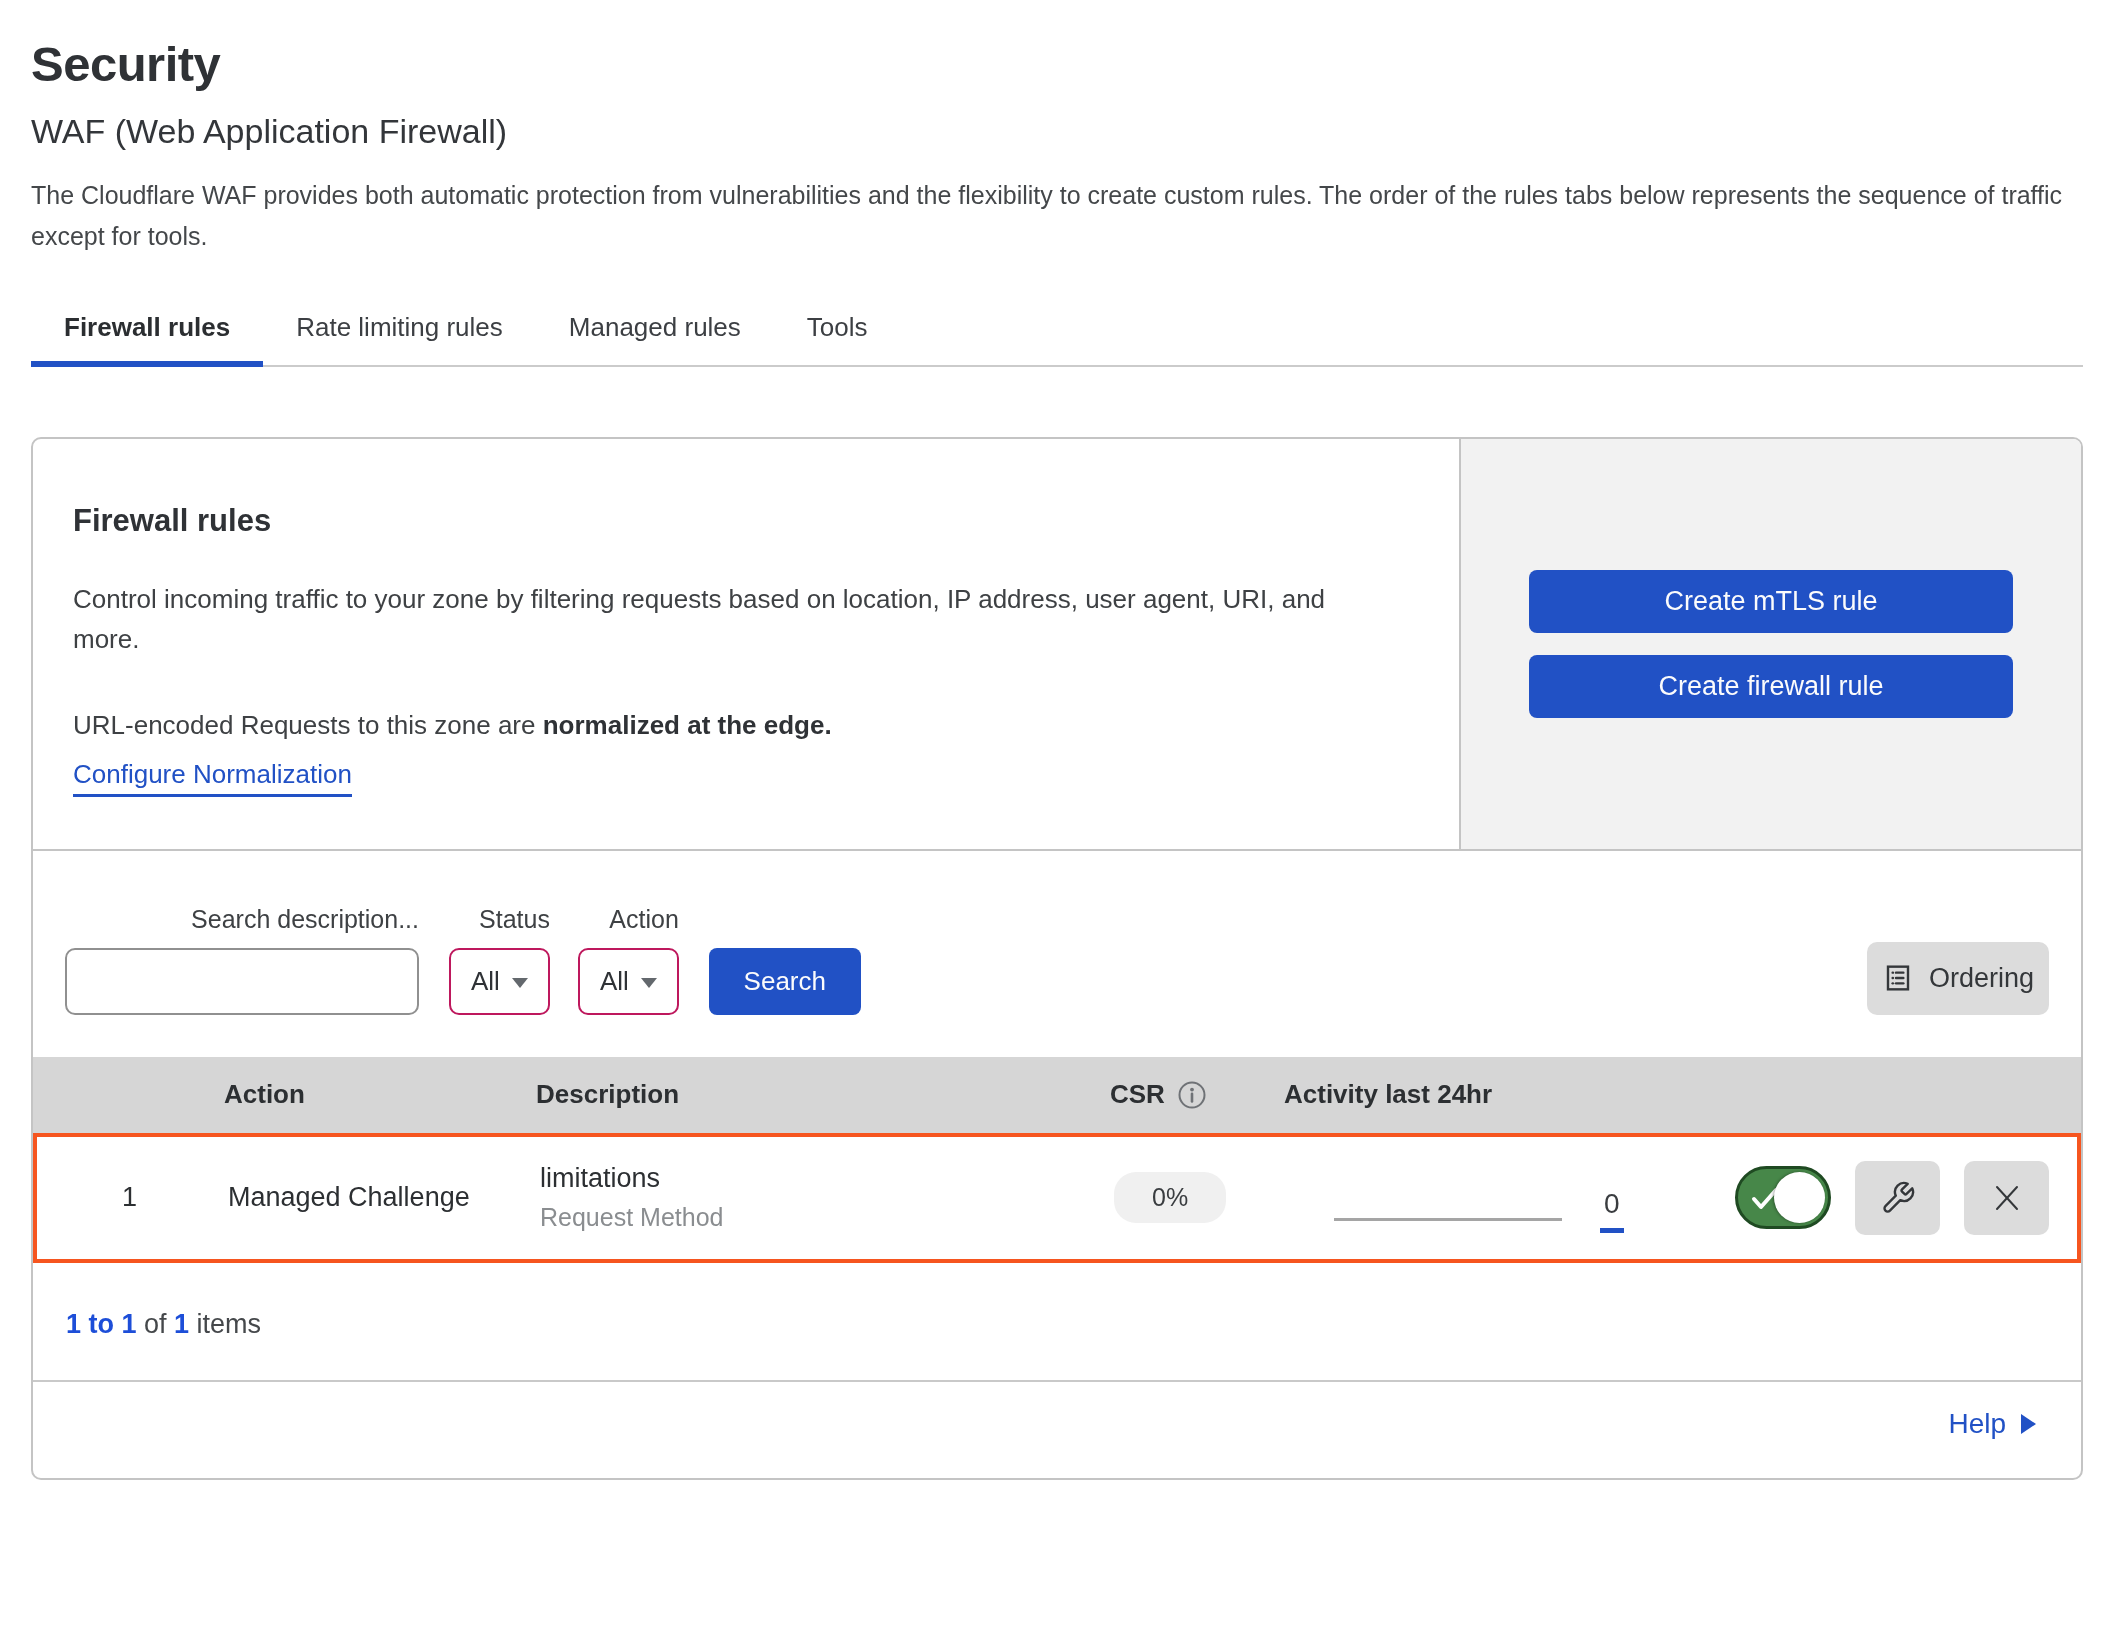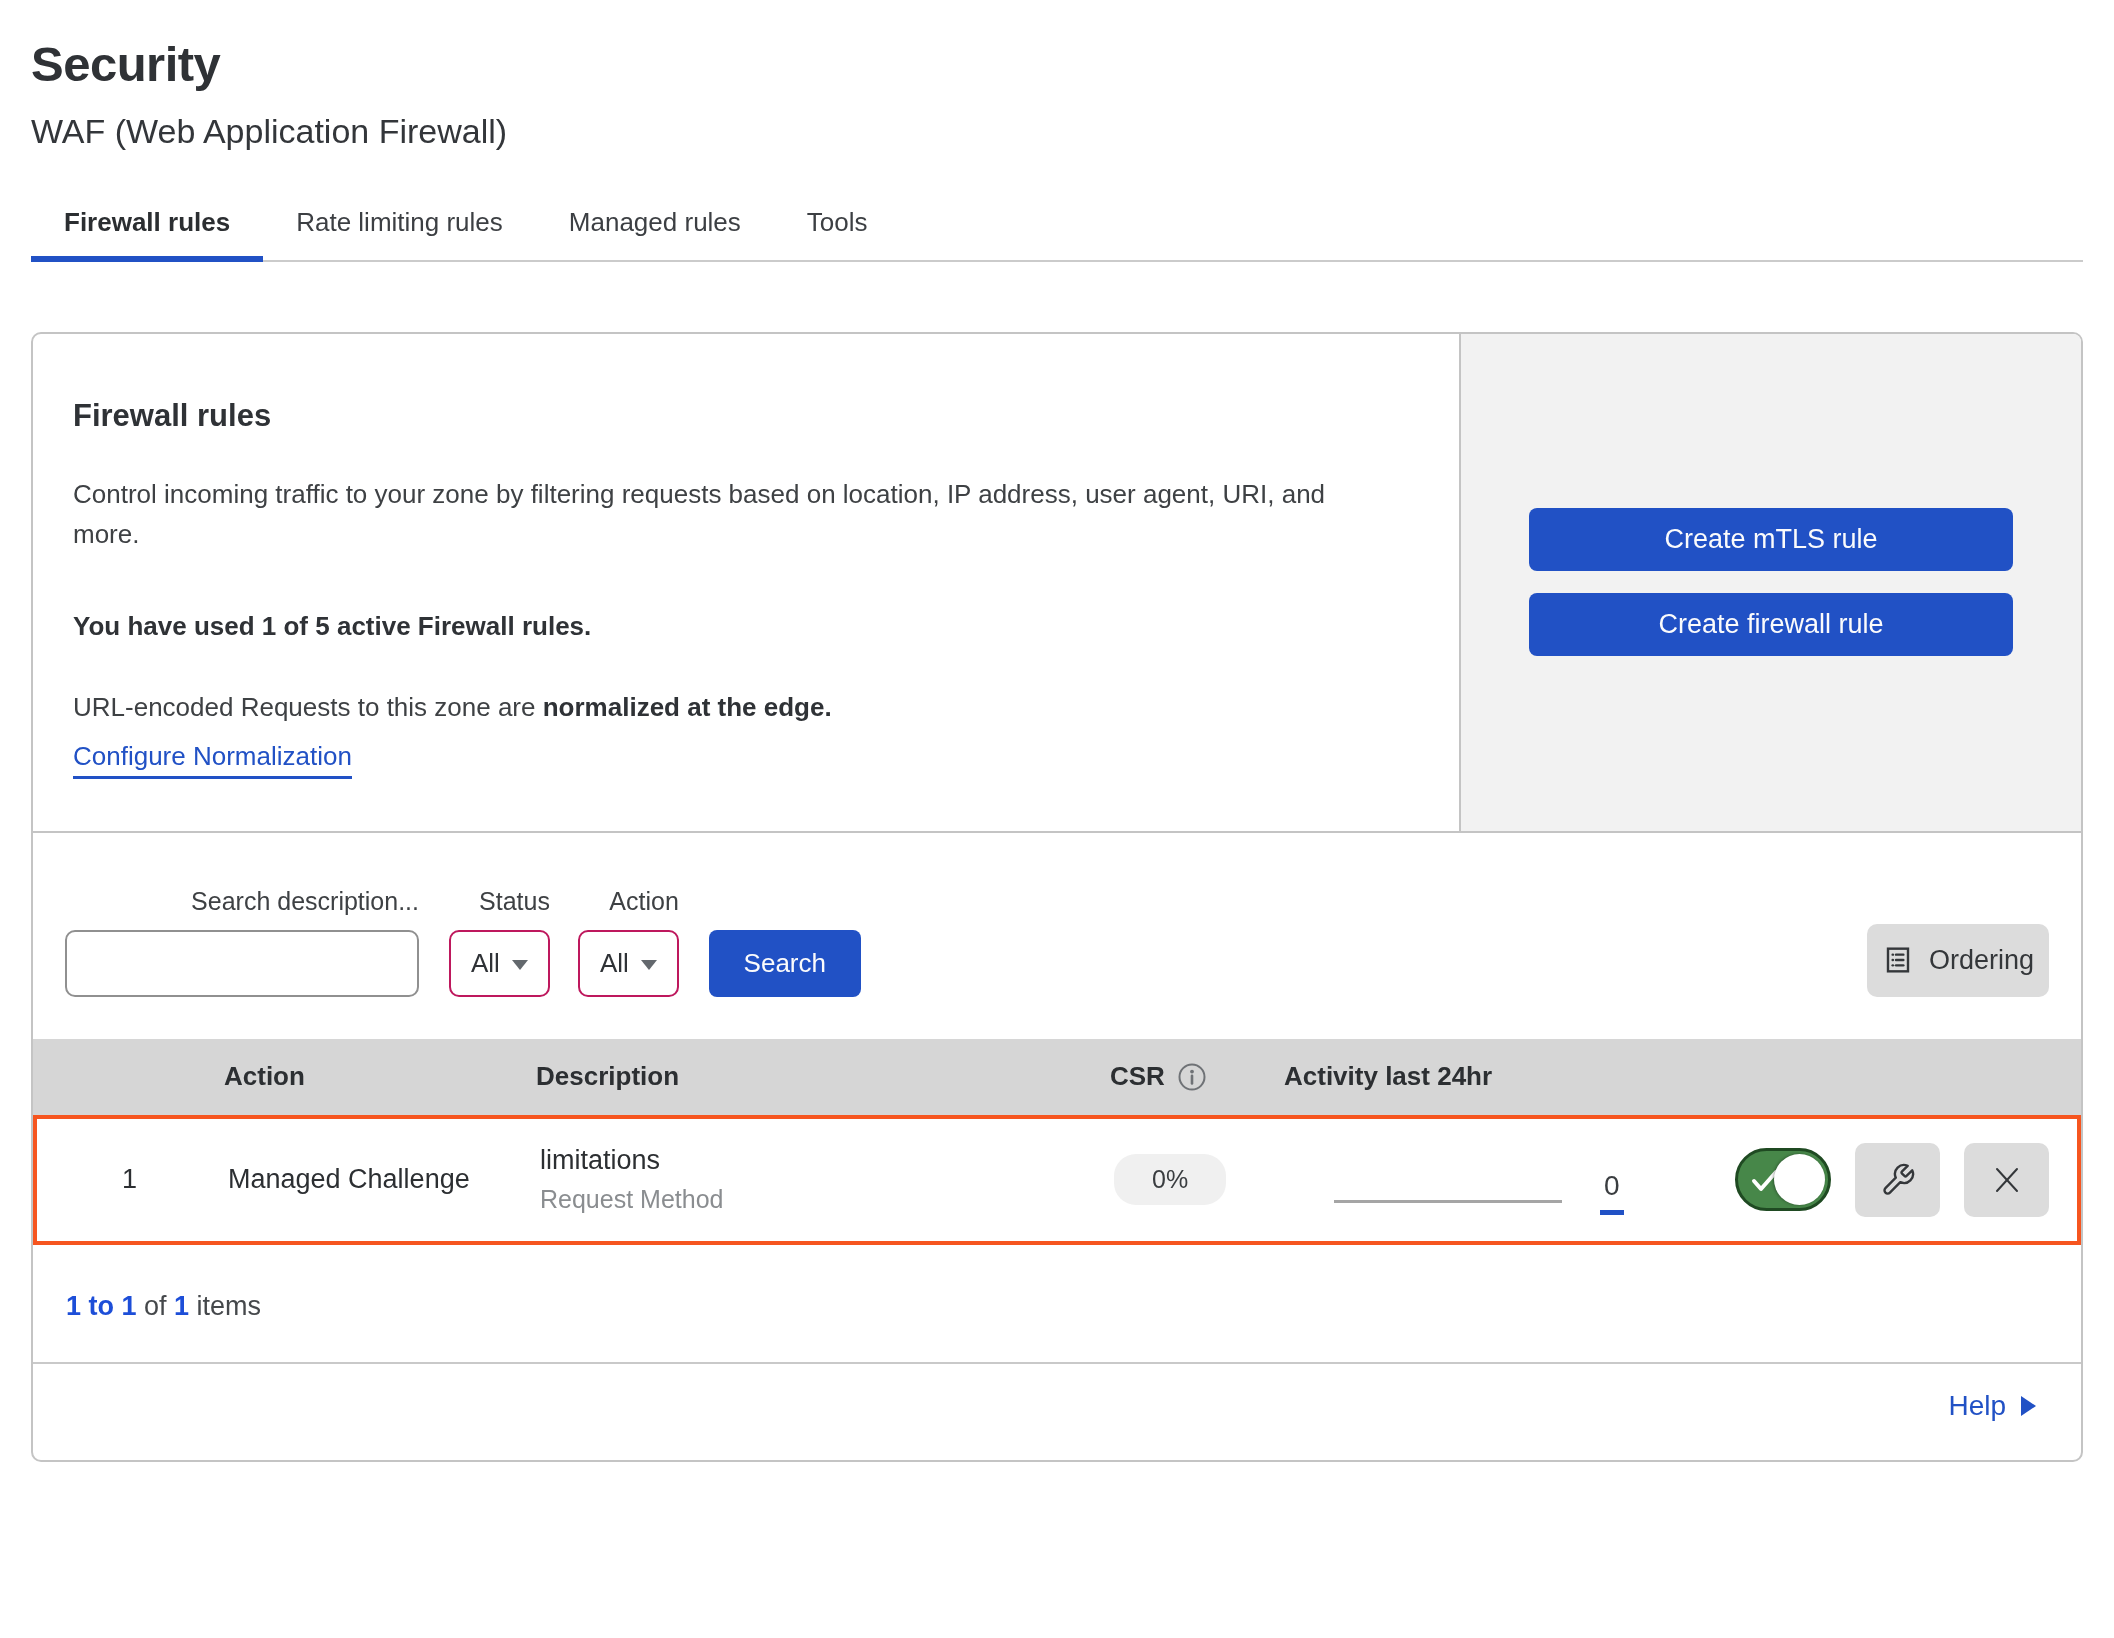--- a/index.html
+++ b/index.html
@@ -240,35 +240,35 @@
     display: inline-flex; align-items: center; gap: 14px;
   }
 </style>
 </head>
 <body>
 
 <div class="page">
 
   <h1 class="page-title">Security</h1>
   <h2 class="page-subtitle">WAF (Web Application Firewall)</h2>
+  <p class="page-desc">The Cloudflare WAF provides both automatic protection from vulnerabilities and the flexibility to create custom rules. The order of the rules tabs below represents the sequence of traffic except for tools.</p>
 
   <div class="tabs">
     <div class="tab active">Firewall rules</div>
     <div class="tab">Rate limiting rules</div>
     <div class="tab">Managed rules</div>
     <div class="tab">Tools</div>
   </div>
 
   <div class="card">
 
     <div class="card-top">
       <div class="card-top-left">
         <h3 class="panel-heading">Firewall rules</h3>
         <p class="panel-desc">Control incoming traffic to your zone by filtering requests based on location, IP address, user agent, URI, and more.</p>
-        <p class="panel-usage">You have used 1 of 5 active Firewall rules.</p>
         <p class="panel-normalization"><span>URL-encoded Requests to this zone are </span><b>normalized at the edge.</b></p>
         <a class="panel-link">Configure Normalization</a>
       </div>
       <div class="card-top-right">
         <button class="btn-primary">Create mTLS rule</button>
         <button class="btn-primary">Create firewall rule</button>
       </div>
     </div>
 
     <div class="filter-bar">

